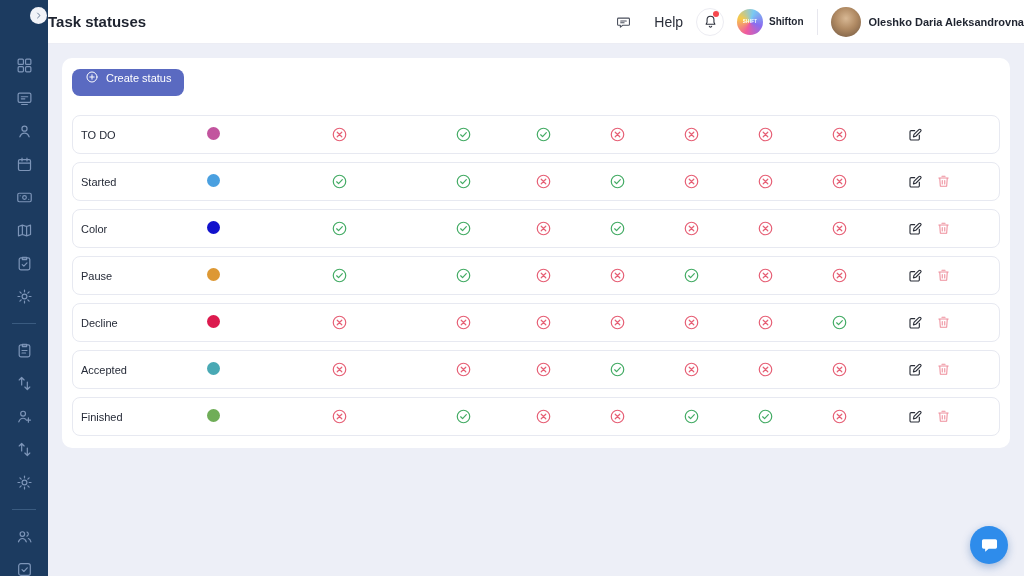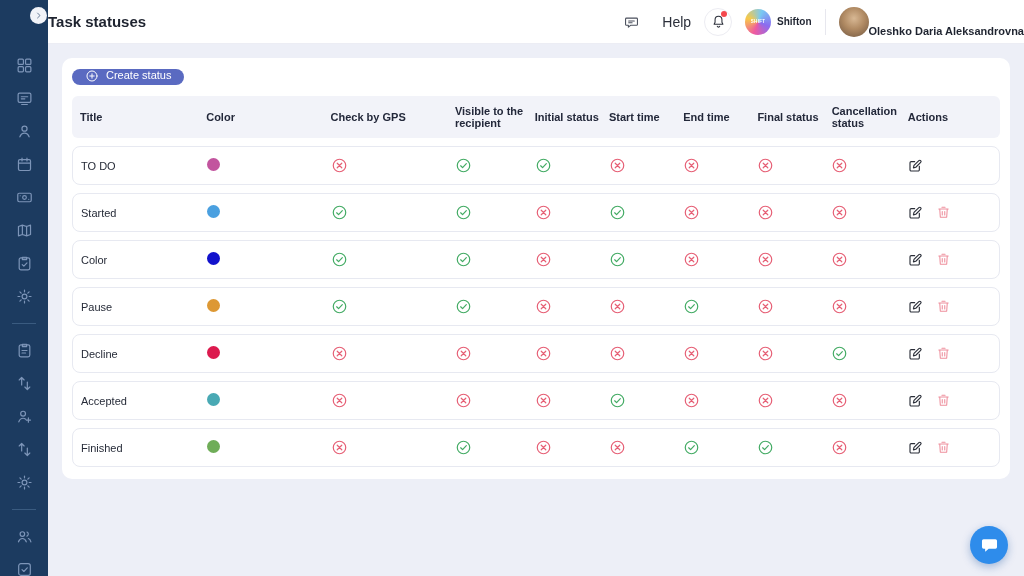--- a/index.html
+++ b/index.html
@@ -27,29 +27,29 @@
   .bell-btn{position:relative;width:28px;height:28px;border-radius:50%;border:1px solid #ececf2;
     background:#fff;display:flex;align-items:center;justify-content:center;cursor:pointer;box-sizing:border-box}
   .i15{width:15px;height:15px;color:#2b2f3a;display:inline-flex}
   .dot{position:absolute;top:2px;right:4px;width:6px;height:6px;border-radius:50%;background:#f5484d}
   .brand{display:flex;align-items:center;gap:6px;cursor:pointer}
   .brand-logo{width:26px;height:26px;border-radius:50%;display:flex;align-items:center;justify-content:center;
     background:conic-gradient(from 200deg,#ef5aa0,#f7c948,#79c9f2,#8a6cf0,#ef5aa0)}
   .brand-logo-text{font-size:4.5px;font-weight:bold;color:#fff;letter-spacing:.3px}
   .brand-name{font-size:10px;color:#1f2430;font-weight:bold}
   .vdiv{width:1px;height:26px;background:#e7e7ee}
-  .user{display:flex;align-items:flex-end;cursor:pointer}
+  .user{display:flex;align-items:center;gap:8px;cursor:pointer}
   .avatar{width:30px;height:30px;border-radius:50%;
     background:radial-gradient(circle at 50% 38%,#d8b894 0%,#b08a63 45%,#6e553f 100%)}
   .user-name{font-size:11px;font-weight:bold;color:#1f2430}
   
   .main{position:absolute;left:48px;top:44px;width:976px;height:532px;background:#edeff7}
   .panel{margin:14px;background:#fff;border-radius:10px;padding:10px 10px 12px;box-sizing:border-box}
-  .create-btn{display:inline-flex;align-items:flex-start;gap:7px;background:#5a6ac1;color:#fff;border:none;
-    border-radius:8px;height:16px;padding:0 13px;font-size:11px;font-family:inherit;cursor:pointer;margin:1px 0 11px}
+  .create-btn{display:inline-flex;align-items:flex-end;gap:7px;background:#5a6ac1;color:#fff;border:none;
+    border-radius:8px;height:27px;padding:12px 13px;font-size:11px;font-family:inherit;cursor:pointer;margin:1px 0 11px}
   .i14{width:14px;height:14px;color:#fff;display:inline-flex}
   
   .grid{display:flex;align-items:center}
   .cell{box-sizing:border-box;padding-left:8px;flex-shrink:0}
   .grid .cell:nth-child(1){width:13.6%}
   .grid .cell:nth-child(2){width:13.4%}
   .grid .cell:nth-child(3){width:13.4%}
   .grid .cell:nth-child(4){width:8.6%}
   .grid .cell:nth-child(5){width:8%}
   .grid .cell:nth-child(6){width:8%}
@@ -223,32 +223,20 @@
   <section class="panel">
     <button class="create-btn">
       <span class="i14">
           <svg viewBox="0 0 24 24" fill="none" stroke="currentColor" stroke-width="1.7" stroke-linecap="round" stroke-linejoin="round">
             <circle cx="12" cy="12" r="8.6"></circle>
             <path d="M12 8.2v7.6M8.2 12h7.6"></path>
           </svg>
         </span>
       <span>Create status</span>
     </button>
-    <div class="thead grid">
-        <div class="cell">Title</div>
-        <div class="cell">Color</div>
-        <div class="cell">Check by GPS</div>
-        <div class="cell">Visible to the recipient</div>
-        <div class="cell">Initial status</div>
-        <div class="cell">Start time</div>
-        <div class="cell">End time</div>
-        <div class="cell">Final status</div>
-        <div class="cell">Cancellation status</div>
-        <div class="cell">Actions</div>
-      </div>
     <div>
         <div class="trow grid">
           <div class="cell">TO DO</div>
           <div class="cell"><span class="color-dot" style="background: rgb(194, 84, 158);"></span></div>
           <div class="cell flag no">
             <span class="fi">
               <svg viewBox="0 0 24 24" fill="none" stroke="currentColor" stroke-width="1.7" stroke-linecap="round" stroke-linejoin="round">
                 <circle cx="12" cy="12" r="8.8"></circle>
                 <path d="M8.8 8.8l6.4 6.4M15.2 8.8l-6.4 6.4"></path>
               </svg>

